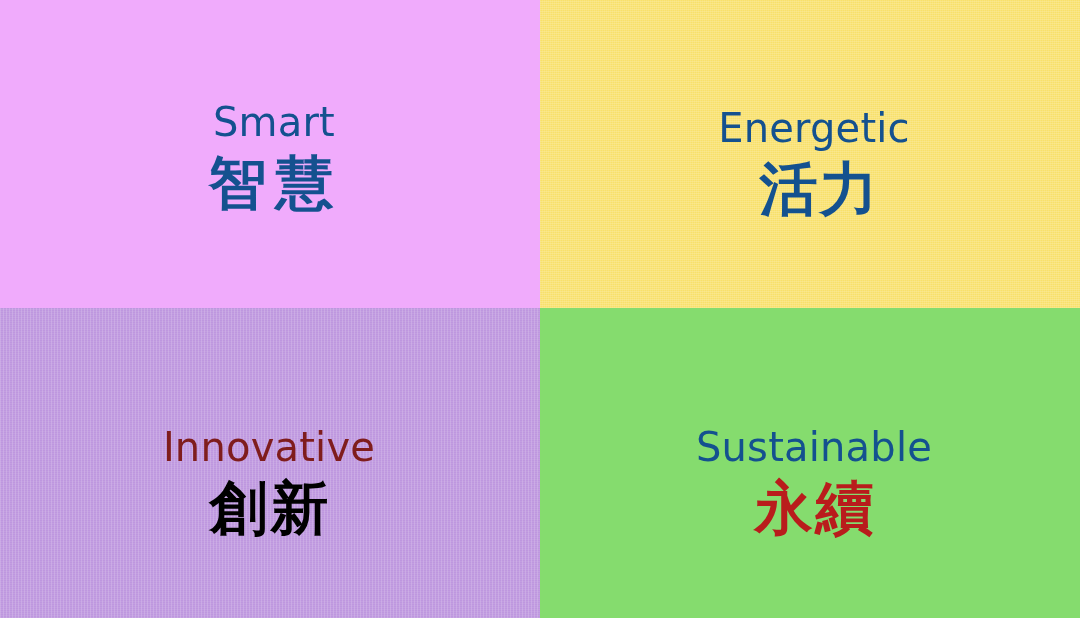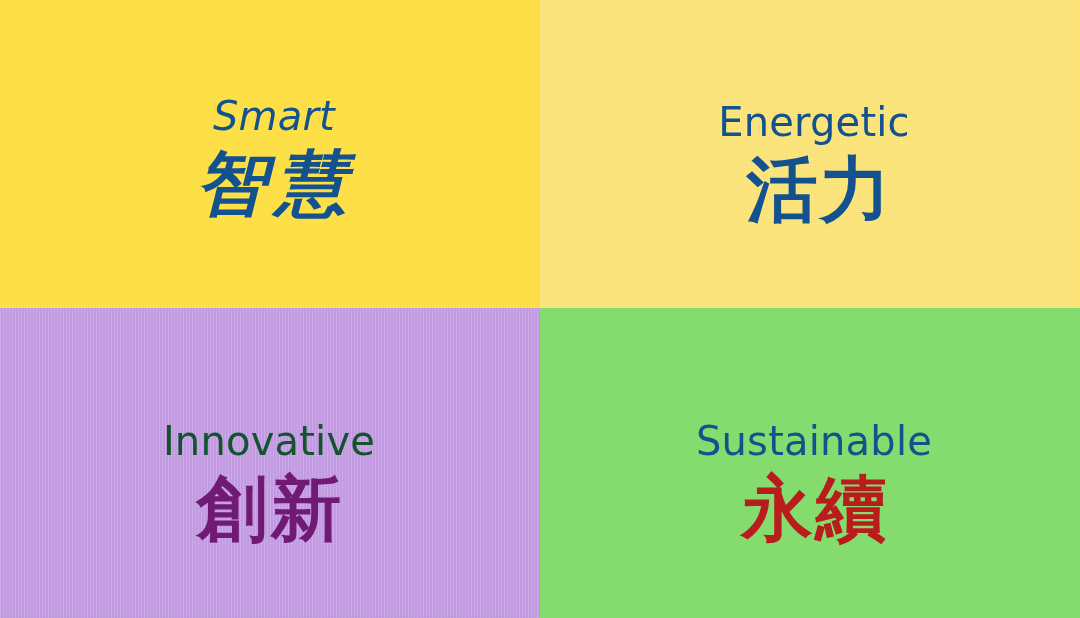--- a/index.html
+++ b/index.html
@@ -66,21 +66,21 @@
   .label-en {
     font-family: "DejaVu Sans", "Liberation Sans", sans-serif;
     font-size: 40px;
     font-weight: 400;
     letter-spacing: 0.2px;
     line-height: 1;
     white-space: nowrap;
   }
   .label-zh {
     font-family: "DejaVu Sans", "Liberation Sans", sans-serif;
-    font-size: 71px;
+    font-size: 58px;
     font-weight: 700;
     letter-spacing: 3px;
     line-height: 1.04;
     margin-top: 11px;
     padding-left: 3px; 
     white-space: nowrap;
   }
   
   #q-smart .label-block       { transform: translate(4px, 4px); }
   #q-energetic .label-block   { transform: translate(4px, 10px); text-align: center; }
@@ -88,40 +88,40 @@
   #q-sustainable .label-block { transform: translate(4px, 20px); }
 
   #q-energetic .label-zh { letter-spacing: 2px; margin-left: 8px; }
   #q-smart .label-zh     { letter-spacing: 9px; }
 </style>
 </head>
 <body>
 
 <div id="stage" style="width: 1080px; height: 618px;">
 
-  <section class="quadrant" id="q-smart" style="background-color: #fde047; font-style: italic;">
+  <section class="quadrant" id="q-smart" style="background-color: #f0abfc;">
     <div class="label-block">
       <span class="label-en" style="color: rgb(20, 81, 143);">Smart</span>
       <span class="label-zh" style="color: rgb(20, 81, 143);">智慧</span>
     </div>
   </section>
 
   <section class="quadrant" id="q-energetic" style="background-color: rgb(248, 224, 106);">
     <div class="texture"></div>
     <div class="label-block">
       <span class="label-en" style="color: rgb(20, 81, 143);">Energetic</span>
       <span class="label-zh" style="color: rgb(20, 81, 143);">活力</span>
     </div>
   </section>
 
   <section class="quadrant" id="q-innovative" style="background-color: rgb(190, 151, 223);">
     <div class="texture fine"></div>
     <div class="label-block">
-      <span class="label-en" style="color: #14532d;">Innovative</span>
-      <span class="label-zh" style="color: #701a75;">創新</span>
+      <span class="label-en" style="color: #7f1d1d;">Innovative</span>
+      <span class="label-zh" style="color: #000000;">創新</span>
     </div>
   </section>
 
   <section class="quadrant" id="q-sustainable" style="background-color: rgb(133, 220, 110);">
     <div class="label-block">
       <span class="label-en" style="color: rgb(20, 81, 143);">Sustainable</span>
       <span class="label-zh" style="color: #b91c1c;">永續</span>
     </div>
   </section>
 

